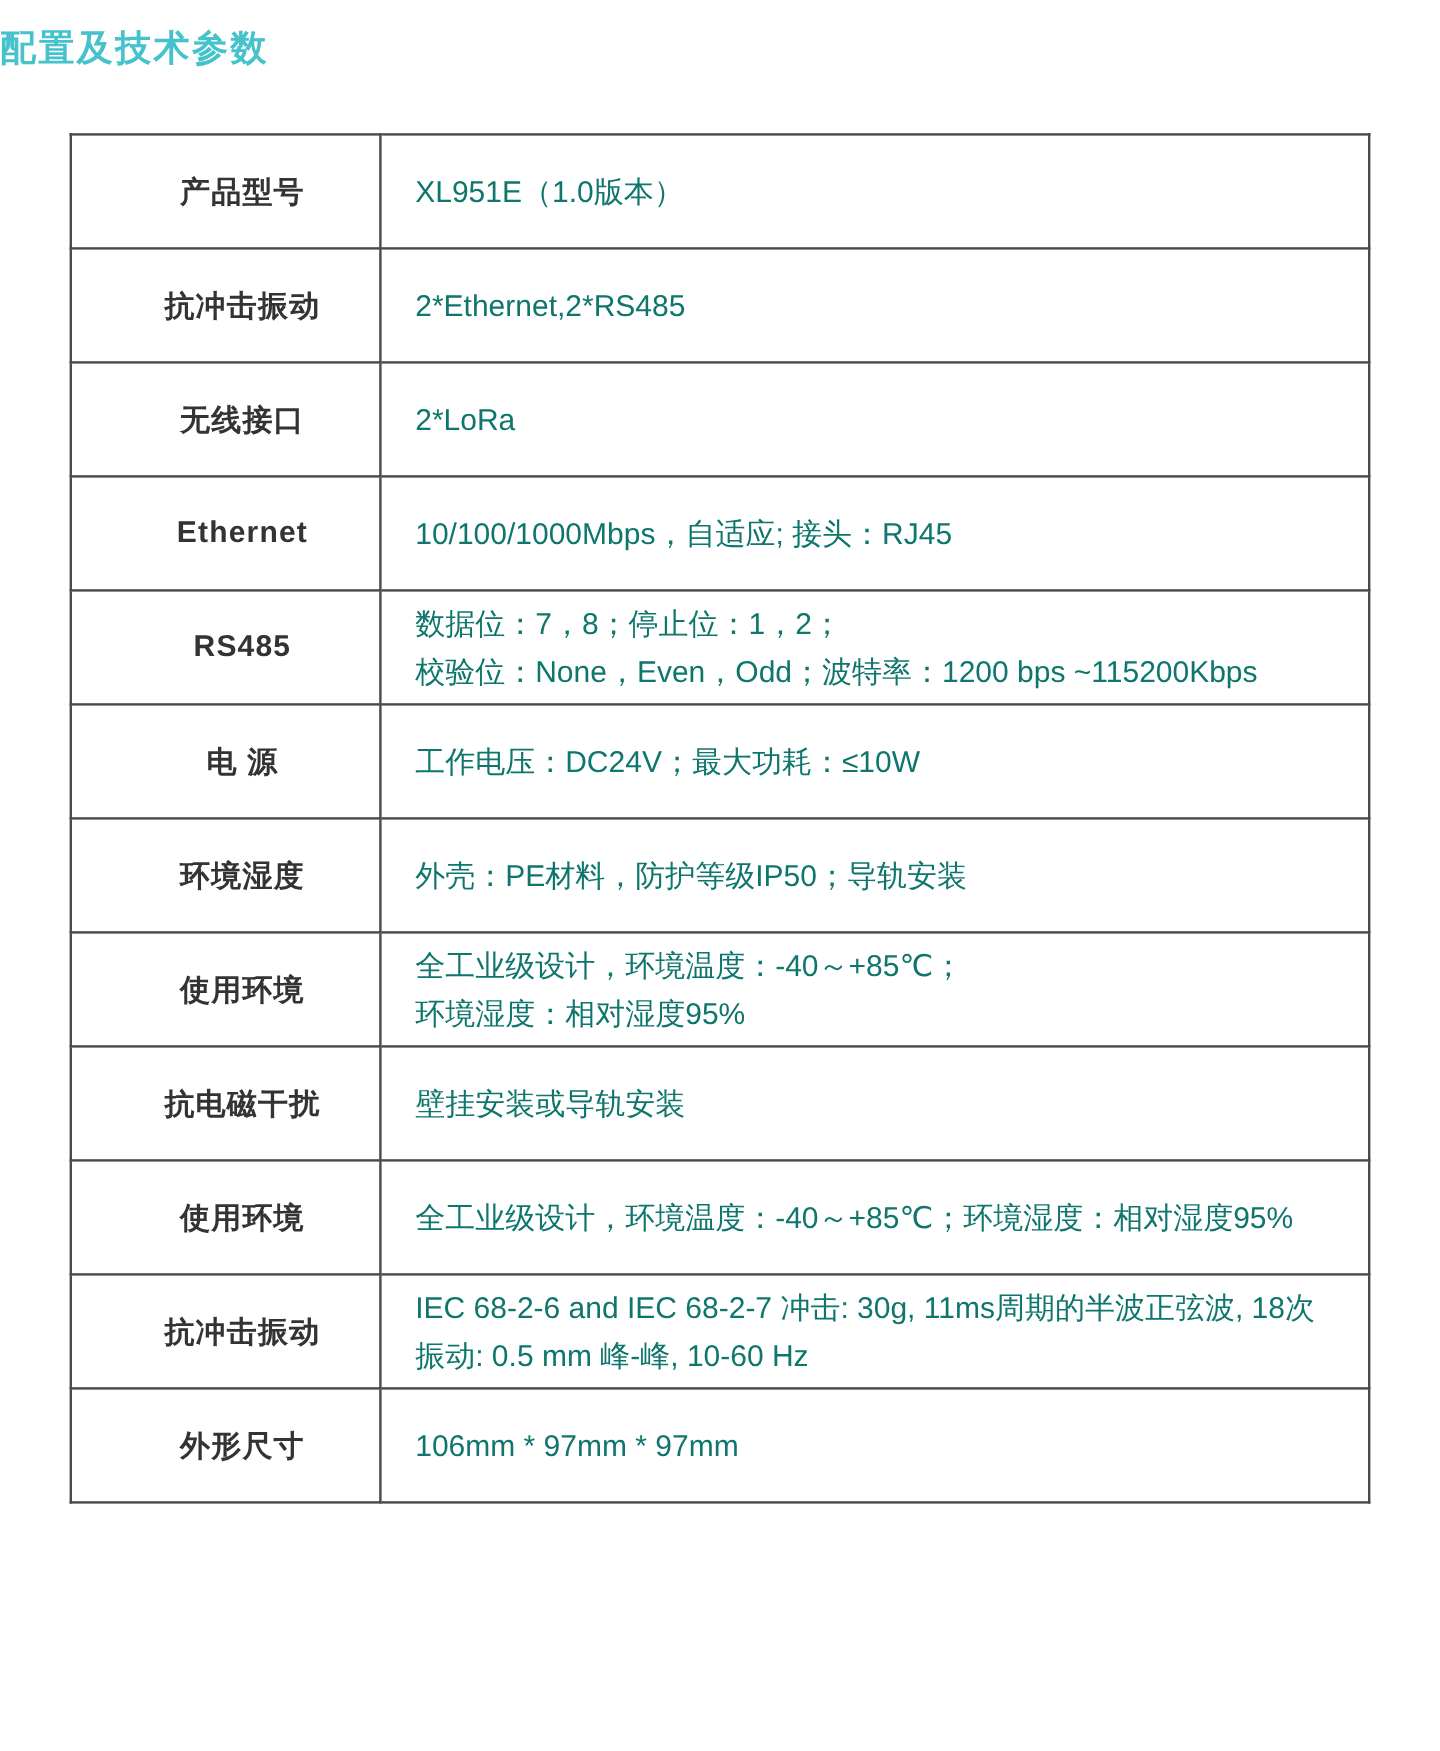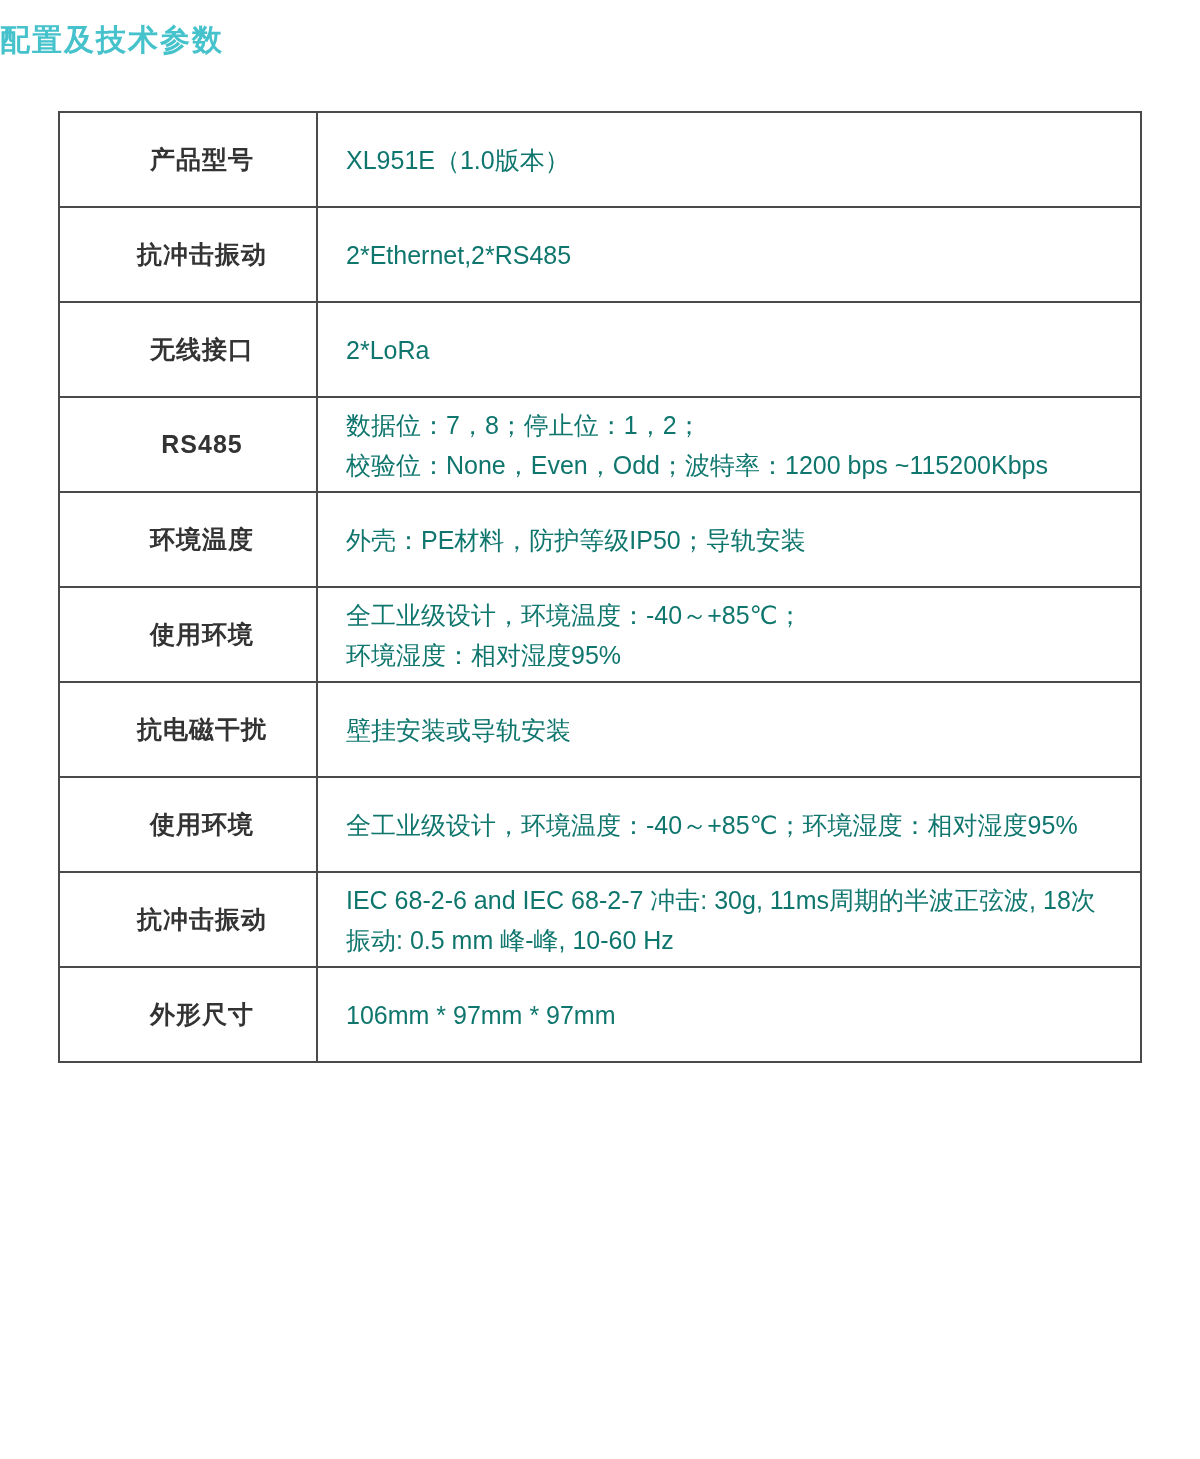--- a/index.html
+++ b/index.html
@@ -67,26 +67,34 @@
       </tr>
       <tr>
         <td class="label-cell">抗冲击振动</td>
         <td class="value-cell">2*Ethernet,2*RS485</td>
       </tr>
       <tr>
         <td class="label-cell">无线接口</td>
         <td class="value-cell">2*LoRa</td>
       </tr>
       <tr>
+        <td class="label-cell">Ethernet</td>
+        <td class="value-cell">10/100/1000Mbps，自适应; 接头：RJ45</td>
+      </tr>
+      <tr>
         <td class="label-cell">RS485</td>
         <td class="value-cell">数据位：7，8；停止位：1，2；
 校验位：None，Even，Odd；波特率：1200 bps ~115200Kbps</td>
       </tr>
       <tr>
-        <td class="label-cell">环境温度</td>
+        <td class="label-cell">电 源</td>
+        <td class="value-cell">工作电压：DC24V；最大功耗：≤10W</td>
+      </tr>
+      <tr>
+        <td class="label-cell">环境湿度</td>
         <td class="value-cell">外壳：PE材料，防护等级IP50；导轨安装</td>
       </tr>
       <tr>
         <td class="label-cell">使用环境</td>
         <td class="value-cell">全工业级设计，环境温度：-40～+85℃；
 环境湿度：相对湿度95%</td>
       </tr>
       <tr>
         <td class="label-cell">抗电磁干扰</td>
         <td class="value-cell">壁挂安装或导轨安装</td>

